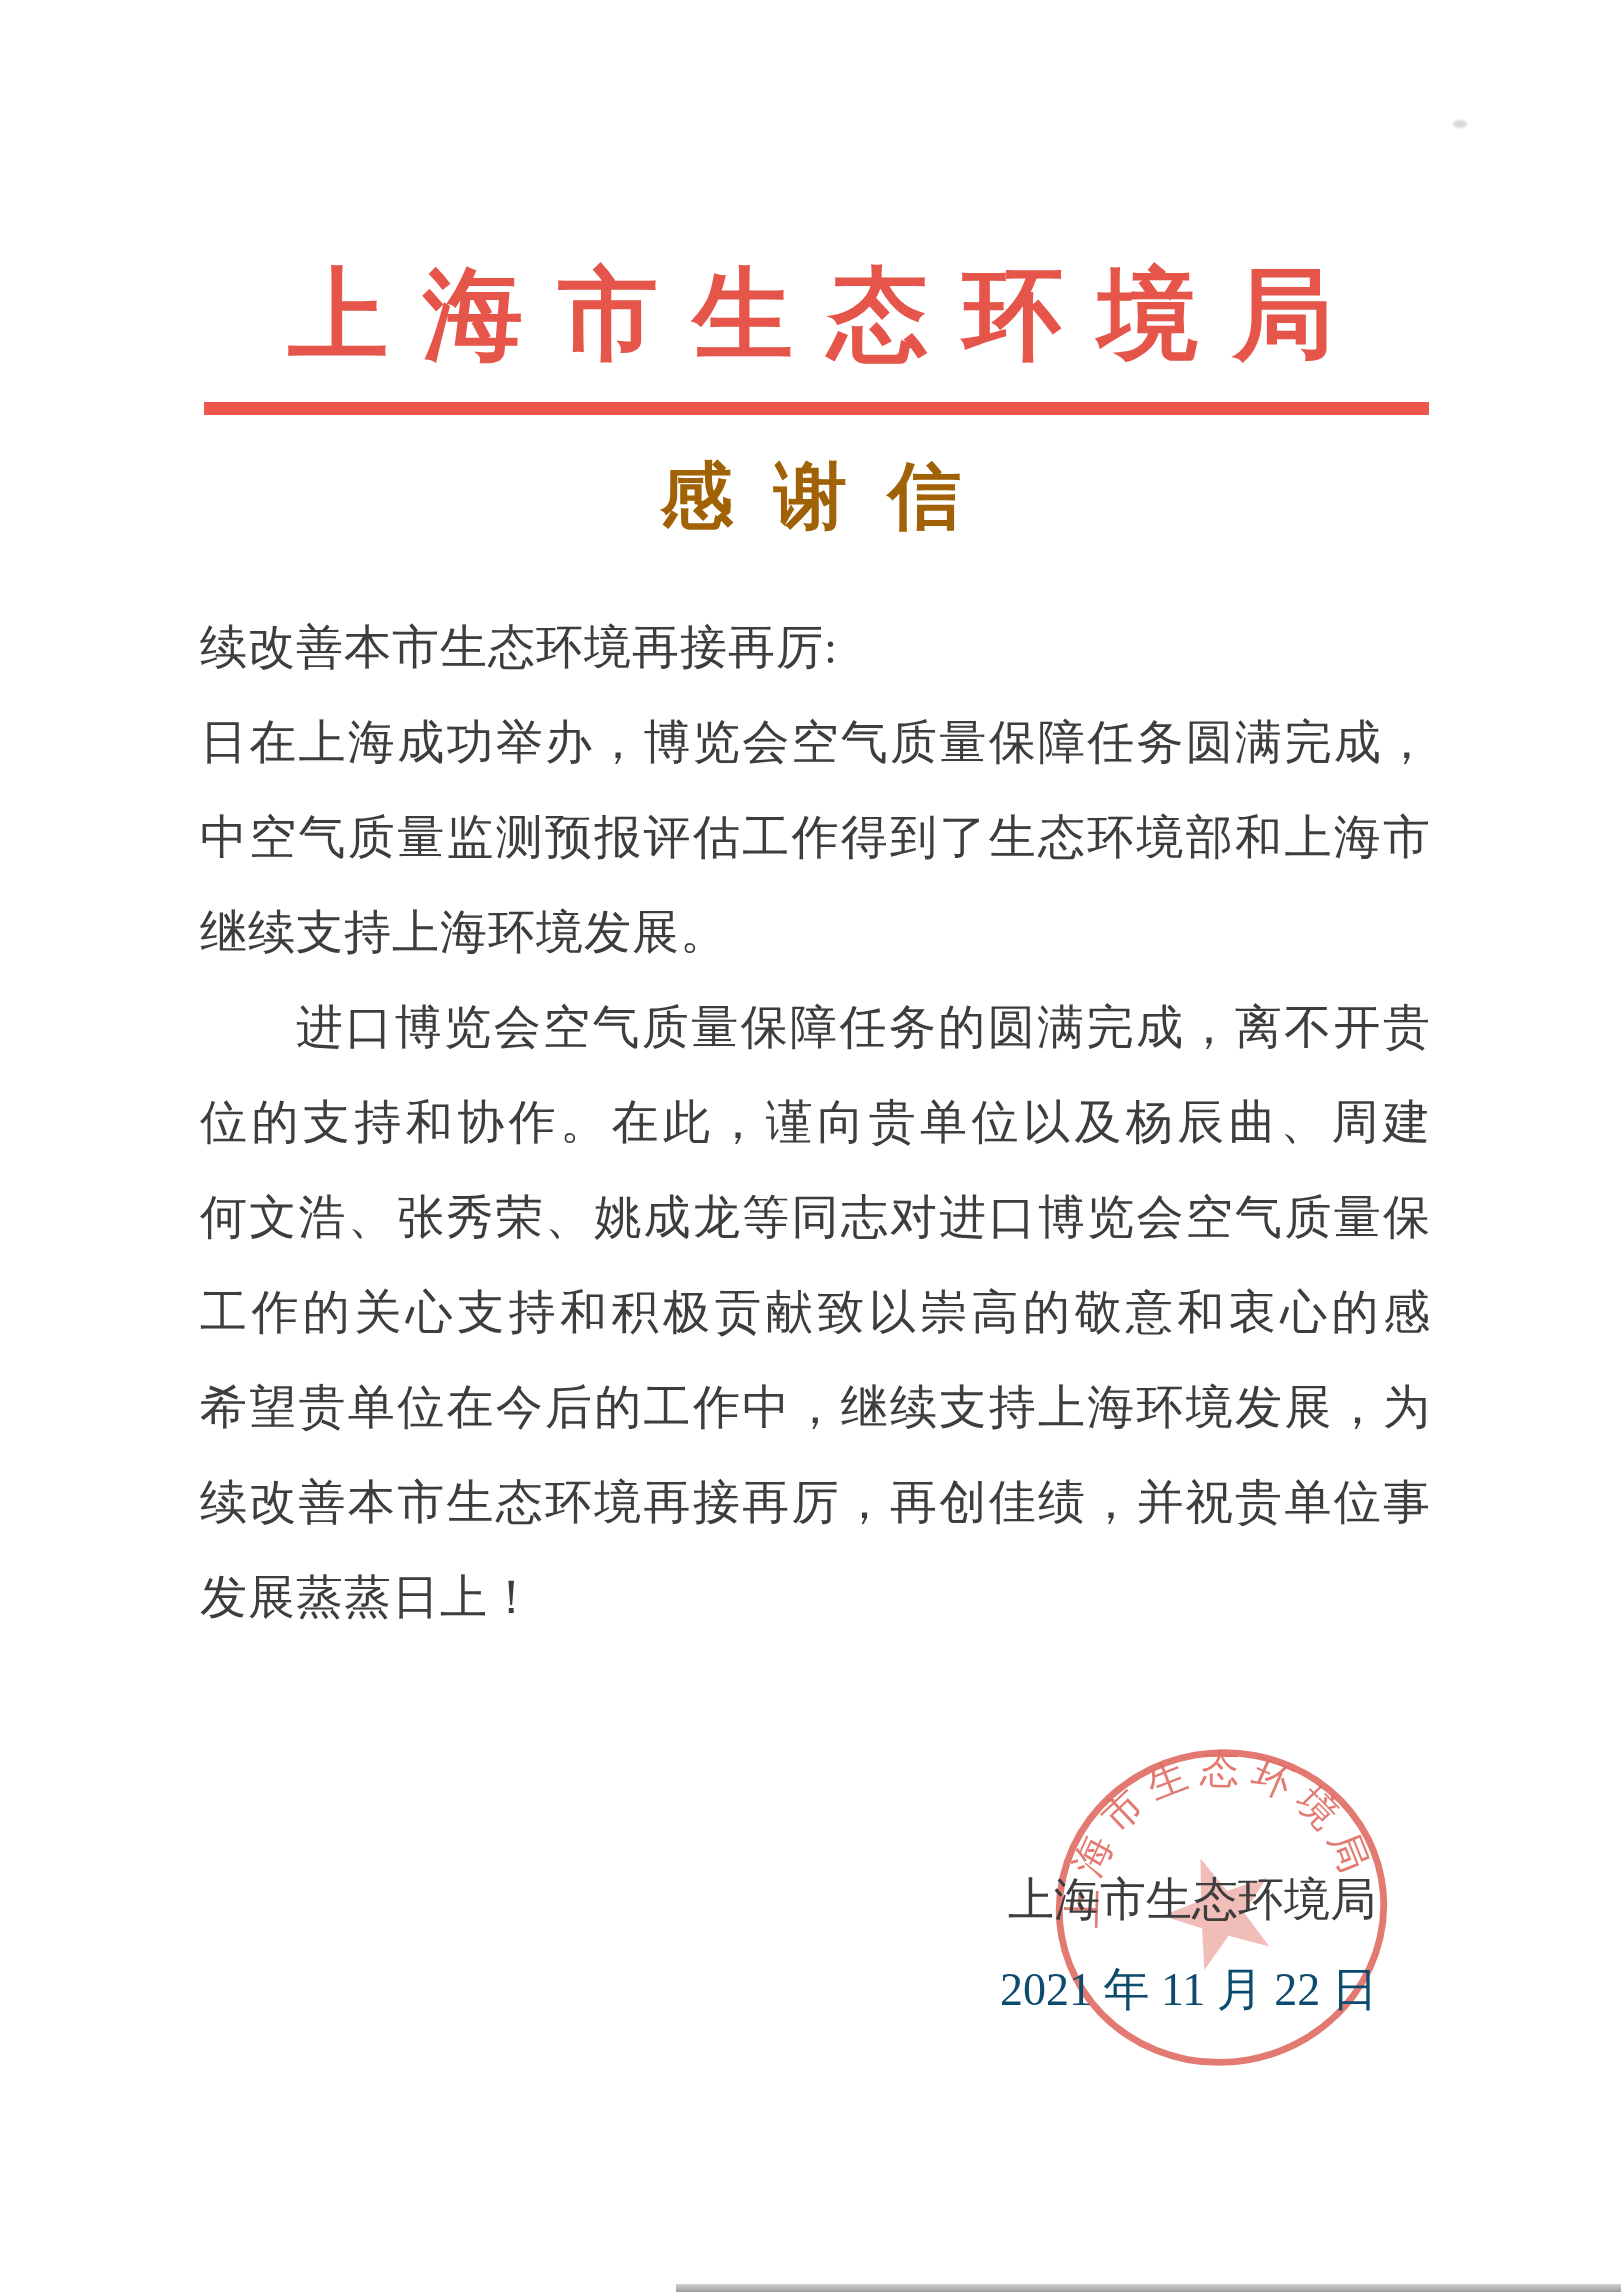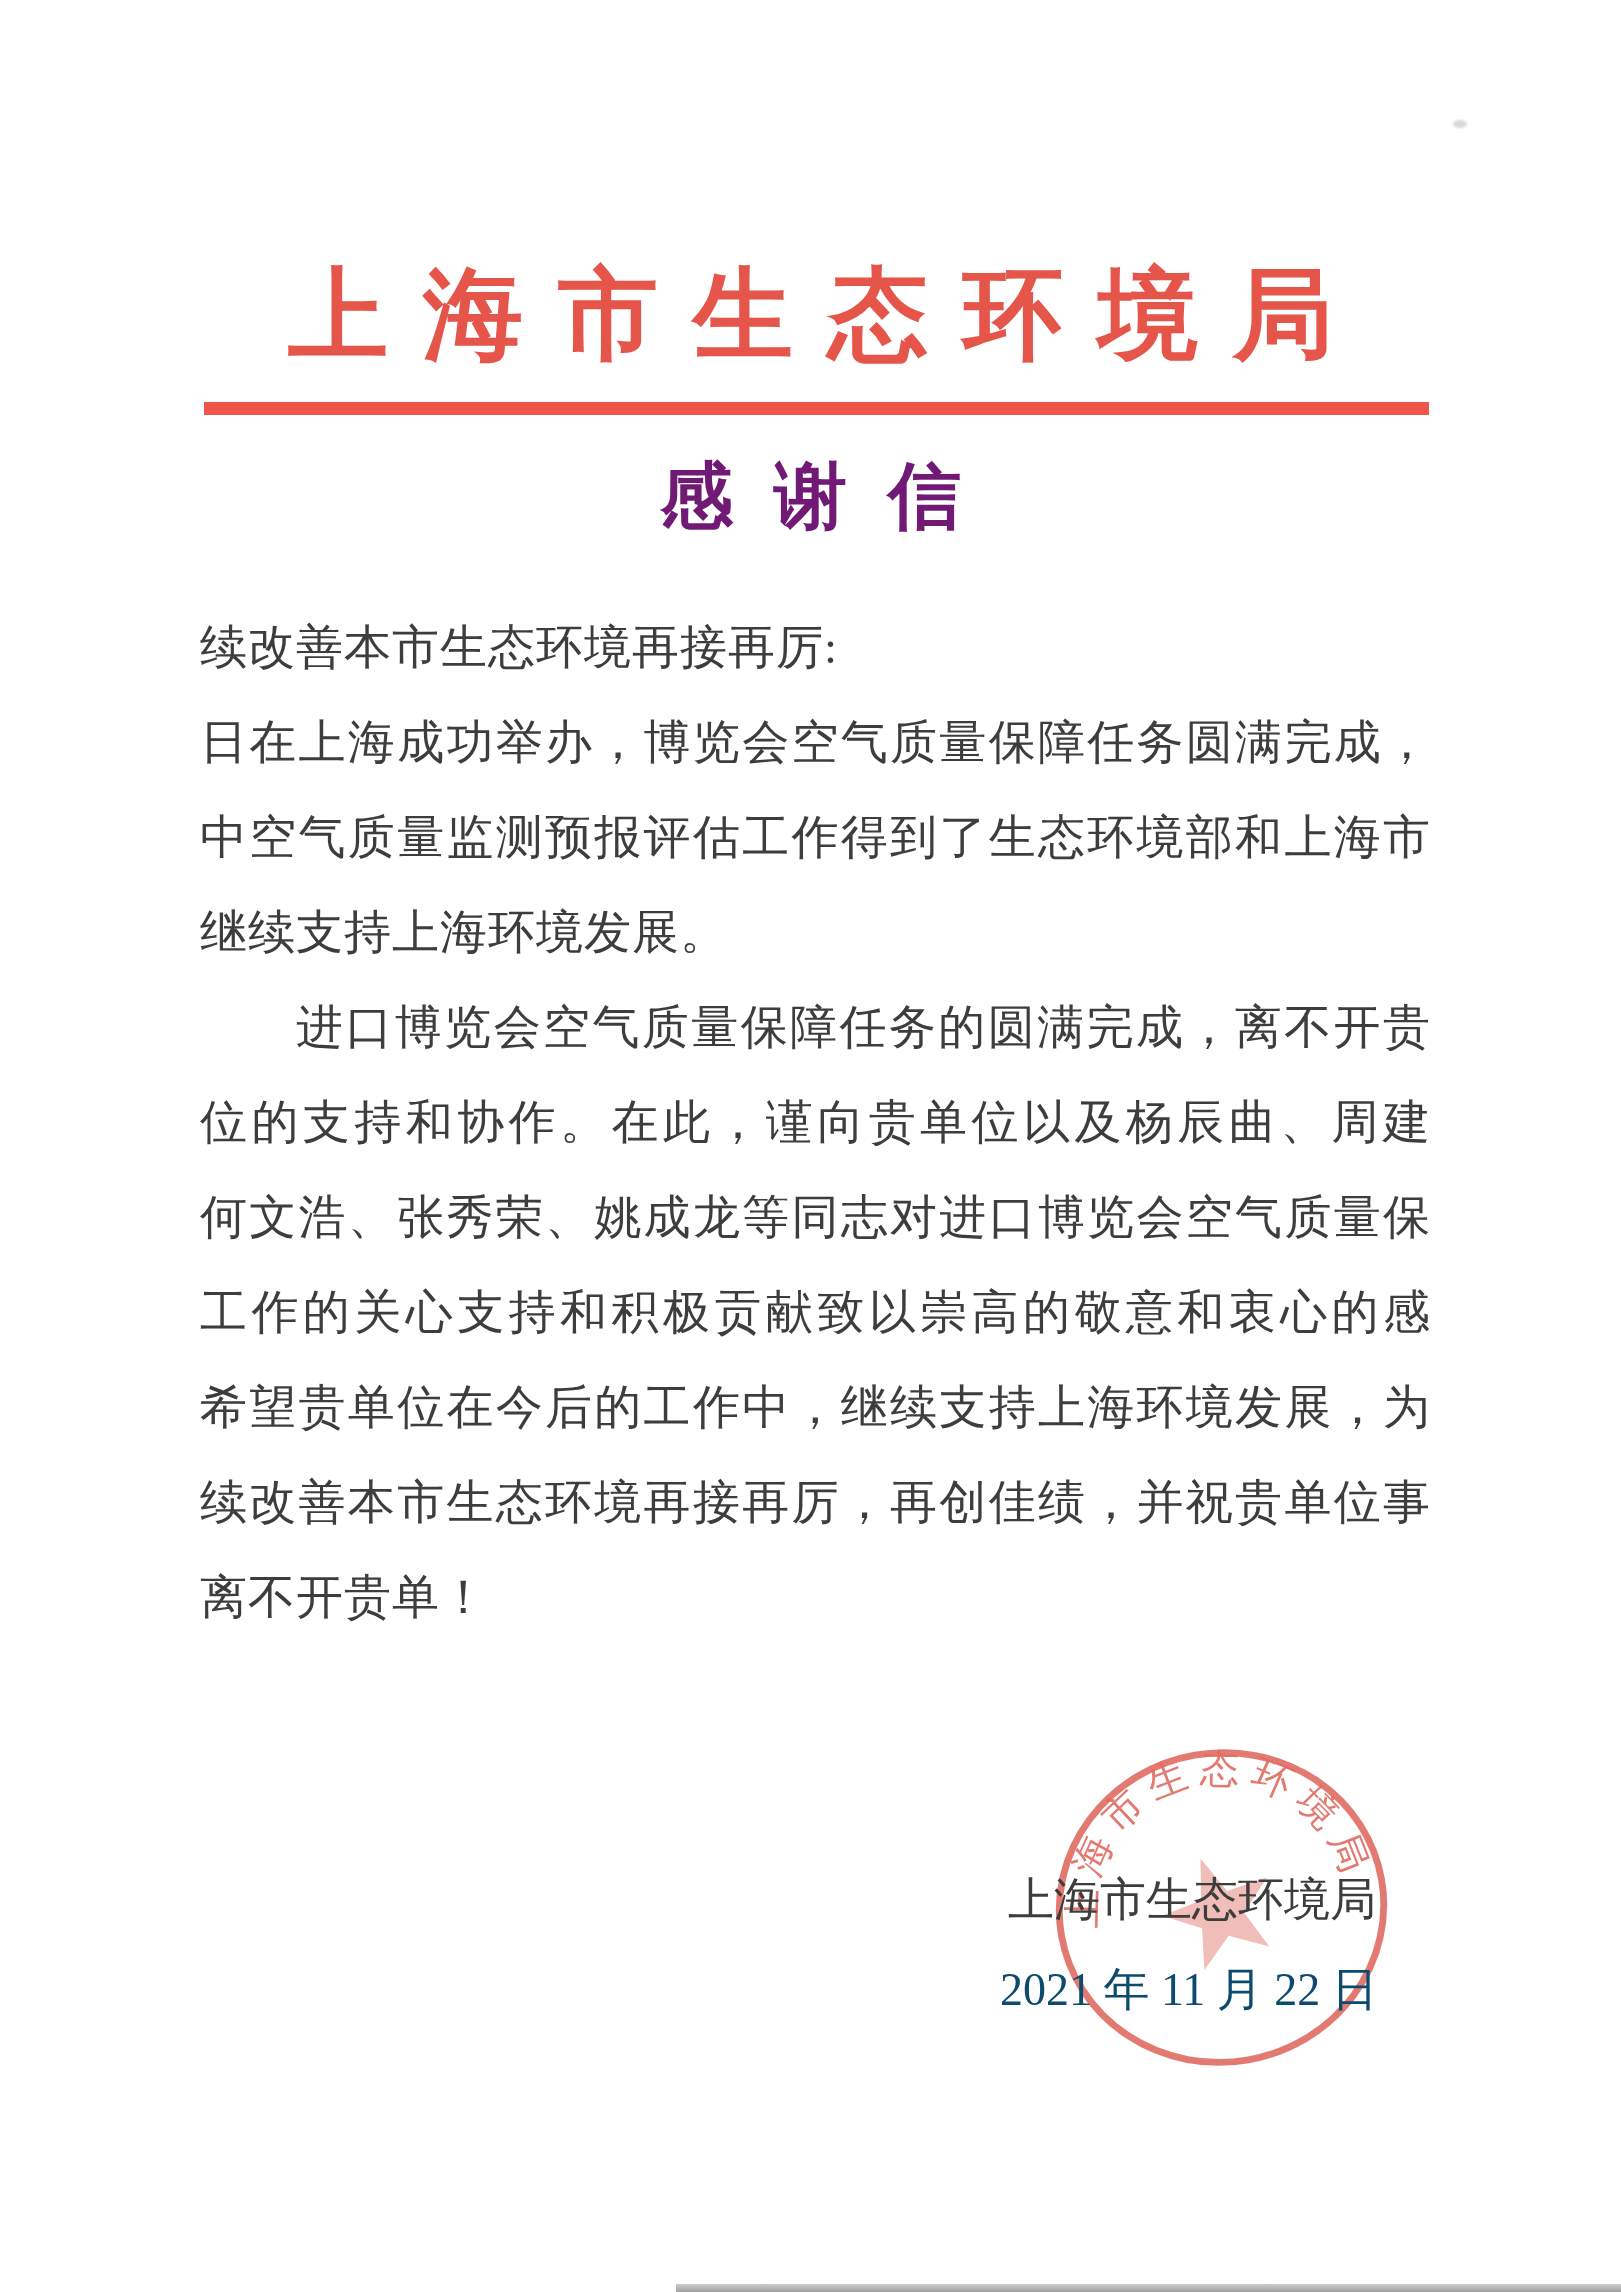--- a/index.html
+++ b/index.html
@@ -28,21 +28,21 @@
     position: absolute; top: 402px; left: 204px;
     width: 1225px; height: 12.7px;
     background: var(--rule, #ee554b);
   }
   
   .letter-title {
     position: absolute; top: 443px; left: 0; width: 1621px;
     text-align: center;
     font-size: 73px; font-weight: bold;
     letter-spacing: 41px; padding-left: 41px; box-sizing: border-box;
-    color: #701a75;
+    color: #a16207;
     line-height: 108px;
     white-space: nowrap;
   }
   
   .letter-body {
     position: absolute; top: 600px; left: 200px;
     width: 1231px;
     color: #3d3d3d;
     font-size: 47px;
     letter-spacing: 1px;
@@ -107,21 +107,21 @@
     <div id="body-lines">
         <div class="line fill">日在上海成功举办，博览会空气质量保障任务圆满完成，其</div>
         <div class="line fill">中空气质量监测预报评估工作得到了生态环境部和上海市</div>
         <div class="line">继续支持上海环境发展。</div>
         <div class="line fill indent">进口博览会空气质量保障任务的圆满完成，离不开贵单</div>
         <div class="line fill">位的支持和协作。在此，谨向贵单位以及杨辰曲、周建武、</div>
         <div class="line fill">何文浩、张秀荣、姚成龙等同志对进口博览会空气质量保障</div>
         <div class="line fill">工作的关心支持和积极贡献致以崇高的敬意和衷心的感谢！</div>
         <div class="line fill">希望贵单位在今后的工作中，继续支持上海环境发展，为持</div>
         <div class="line fill">续改善本市生态环境再接再厉，再创佳绩，并祝贵单位事业</div>
-        <div class="line">离不开贵单！</div>
+        <div class="line">发展蒸蒸日上！</div>
       </div>
   </div>
 
   <div class="seal">
     <svg width="341" height="323" viewBox="0 0 348 330">
       <g transform="rotate(-10 174 164)">
         <ellipse cx="174" cy="164" rx="166" ry="158" fill="none" stroke="#da5145" stroke-width="7" opacity="0.9"></ellipse>
         <path id="sealArc" d="M 46,164 a 128,128 0 1 1 256,0" fill="none"></path>
         <text font-size="40" letter-spacing="10" fill="#da5145" opacity="0.9" font-family="Liberation Serif, serif">
           <textPath href="#sealArc" startOffset="50%" text-anchor="middle">上海市生态环境局</textPath>

